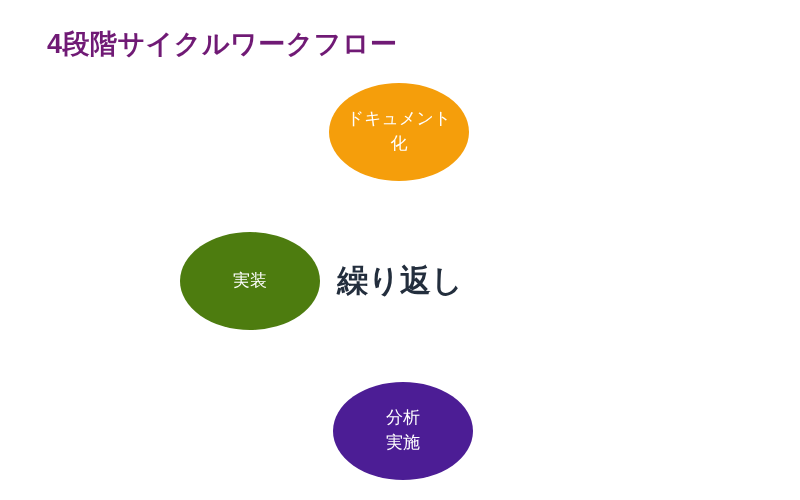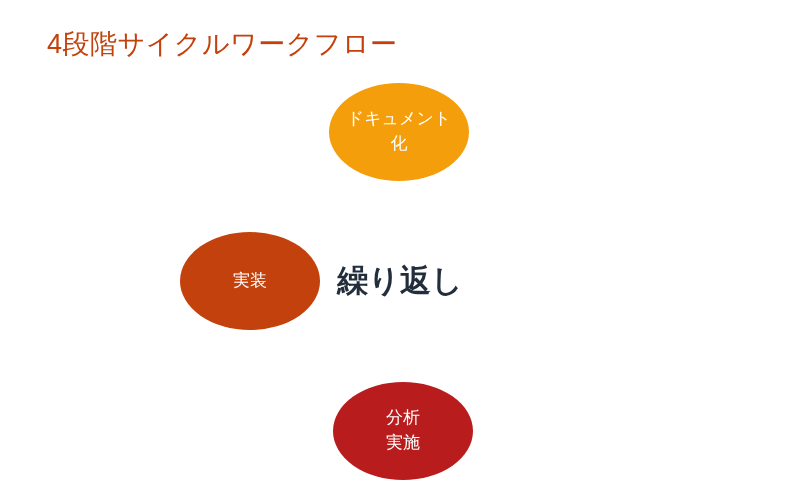--- a/index.html
+++ b/index.html
@@ -13,22 +13,22 @@
     width: 800px;
     height: 500px;
     background: #ffffff;
     overflow: hidden;
   }
   .title {
     position: absolute;
     left: 47px;
     top: 26px;
     font-size: 27px;
-    font-weight: 400;
-    color: #c2410c;
+    font-weight: 700;
+    color: #701a75;
     letter-spacing: 0.5px;
     white-space: nowrap;
   }
   .node {
     position: absolute;
     width: 140px;
     height: 98px;
     border-radius: 50%;
     display: flex;
     align-items: center;
@@ -63,24 +63,24 @@
 <div class="stage">
 
   <div class="title">4段階サイクルワークフロー</div>
 
   <div class="node node-top" style="background: rgb(245, 158, 11);">
     <span class="node-label">ドキュメント
 化</span>
   </div>
 
 
-  <div class="node node-bottom" style="background: #b91c1c;">
+  <div class="node node-bottom" style="background: #4c1d95;">
     <span class="node-label">分析
 実施</span>
   </div>
 
-  <div class="node node-left" style="background: #c2410c; align-items: center;">
+  <div class="node node-left" style="background: #4d7c0f; align-items: center;">
     <span class="node-label">実装</span>
   </div>
 
   <div class="center-label">繰り返し</div>
 
 </div>
 
 </body></html>

